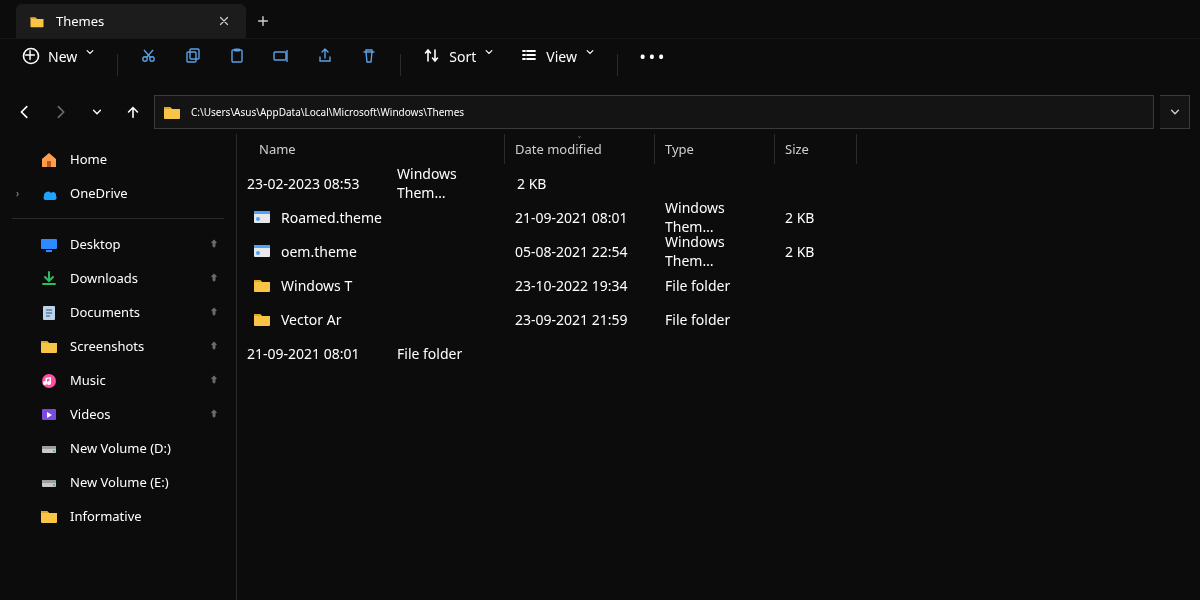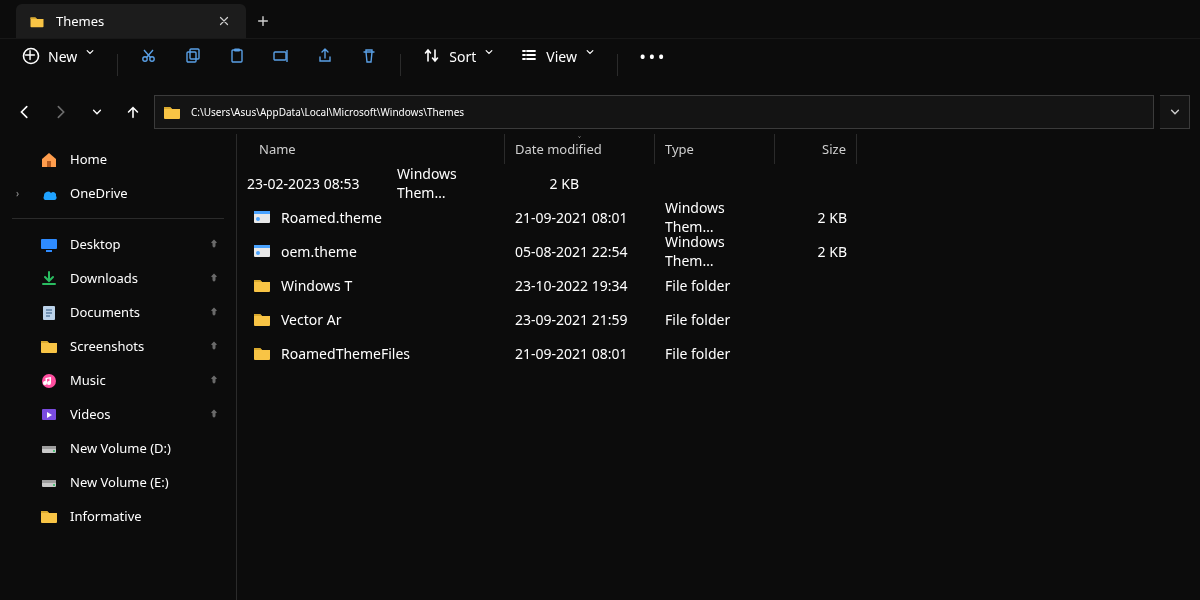--- a/index.html
+++ b/index.html
@@ -38,30 +38,30 @@
   .side-item .pin{color:#6a6a6a;font-size:12px}
   .side-item .exp{width:12px;color:#9a9a9a;font-size:10px}
   .side-div{height:1px;background:var(--divider);margin:8px 6px}
   
   .content{flex:1;border-left:1px solid var(--divider);display:flex;flex-direction:column}
   .cols{display:flex;height:30px;align-items:center;color:var(--text-dim);font-size:13px}
   .col{padding:0 10px;border-right:1px solid var(--divider);height:100%;display:flex;align-items:center;position:relative}
   .col.name{width:268px;padding-left:22px}
   .col.date{width:150px}
   .col.type{width:120px}
-  .col.size{width:82px;justify-content:flex-end}
+  .col.size{width:82px;justify-content:flex-start}
   .col.spacer{flex:1;border-right:0}
   .col .sort-ind{position:absolute;top:-1px;left:50%;transform:translateX(-50%);font-size:9px;color:#bdbdbd}
   .rows{padding-top:2px}
   .row{display:flex;height:34px;align-items:center;font-size:14px;color:var(--text)}
   .cell{padding:0 10px}
   .cell.name{width:268px;display:flex;align-items:center;gap:10px;padding-left:16px}
   .cell.date{width:150px;color:var(--text)}
   .cell.type{width:120px;color:var(--text)}
-  .cell.size{width:82px;text-align:right}
+  .cell.size{width:82px;}
   .file-ico,.folder-ico,.drive-ico,.generic-ico{width:18px;height:16px;flex:0 0 18px}
   
   svg{display:block}
 </style>
 </head>
 <body>
 
 <svg width="0" height="0" style="position:absolute">
   <defs>
     <g id="ico-folder">
@@ -465,25 +465,19 @@
         <svg class="file-ico" viewBox="0 0 18 16">
               <use href="#ico-folder"></use>
             </svg>
         <span>Vector Ar</span>
       </div>
       <div class="cell date">23-09-2021 21:59</div>
       <div class="cell type">File folder</div>
       <div class="cell size"></div>
     </div>
         <div class="row">
-      <div class="cell name">
-        <svg class="file-ico" viewBox="0 0 18 16">
-              <use href="#ico-folder"></use>
-            </svg>
-        <span>RoamedThemeFiles</span>
-      </div>
       <div class="cell date">21-09-2021 08:01</div>
       <div class="cell type">File folder</div>
       <div class="cell size"></div>
     </div>
       </div>
   </div>
 </div>
 
 </body></html>

